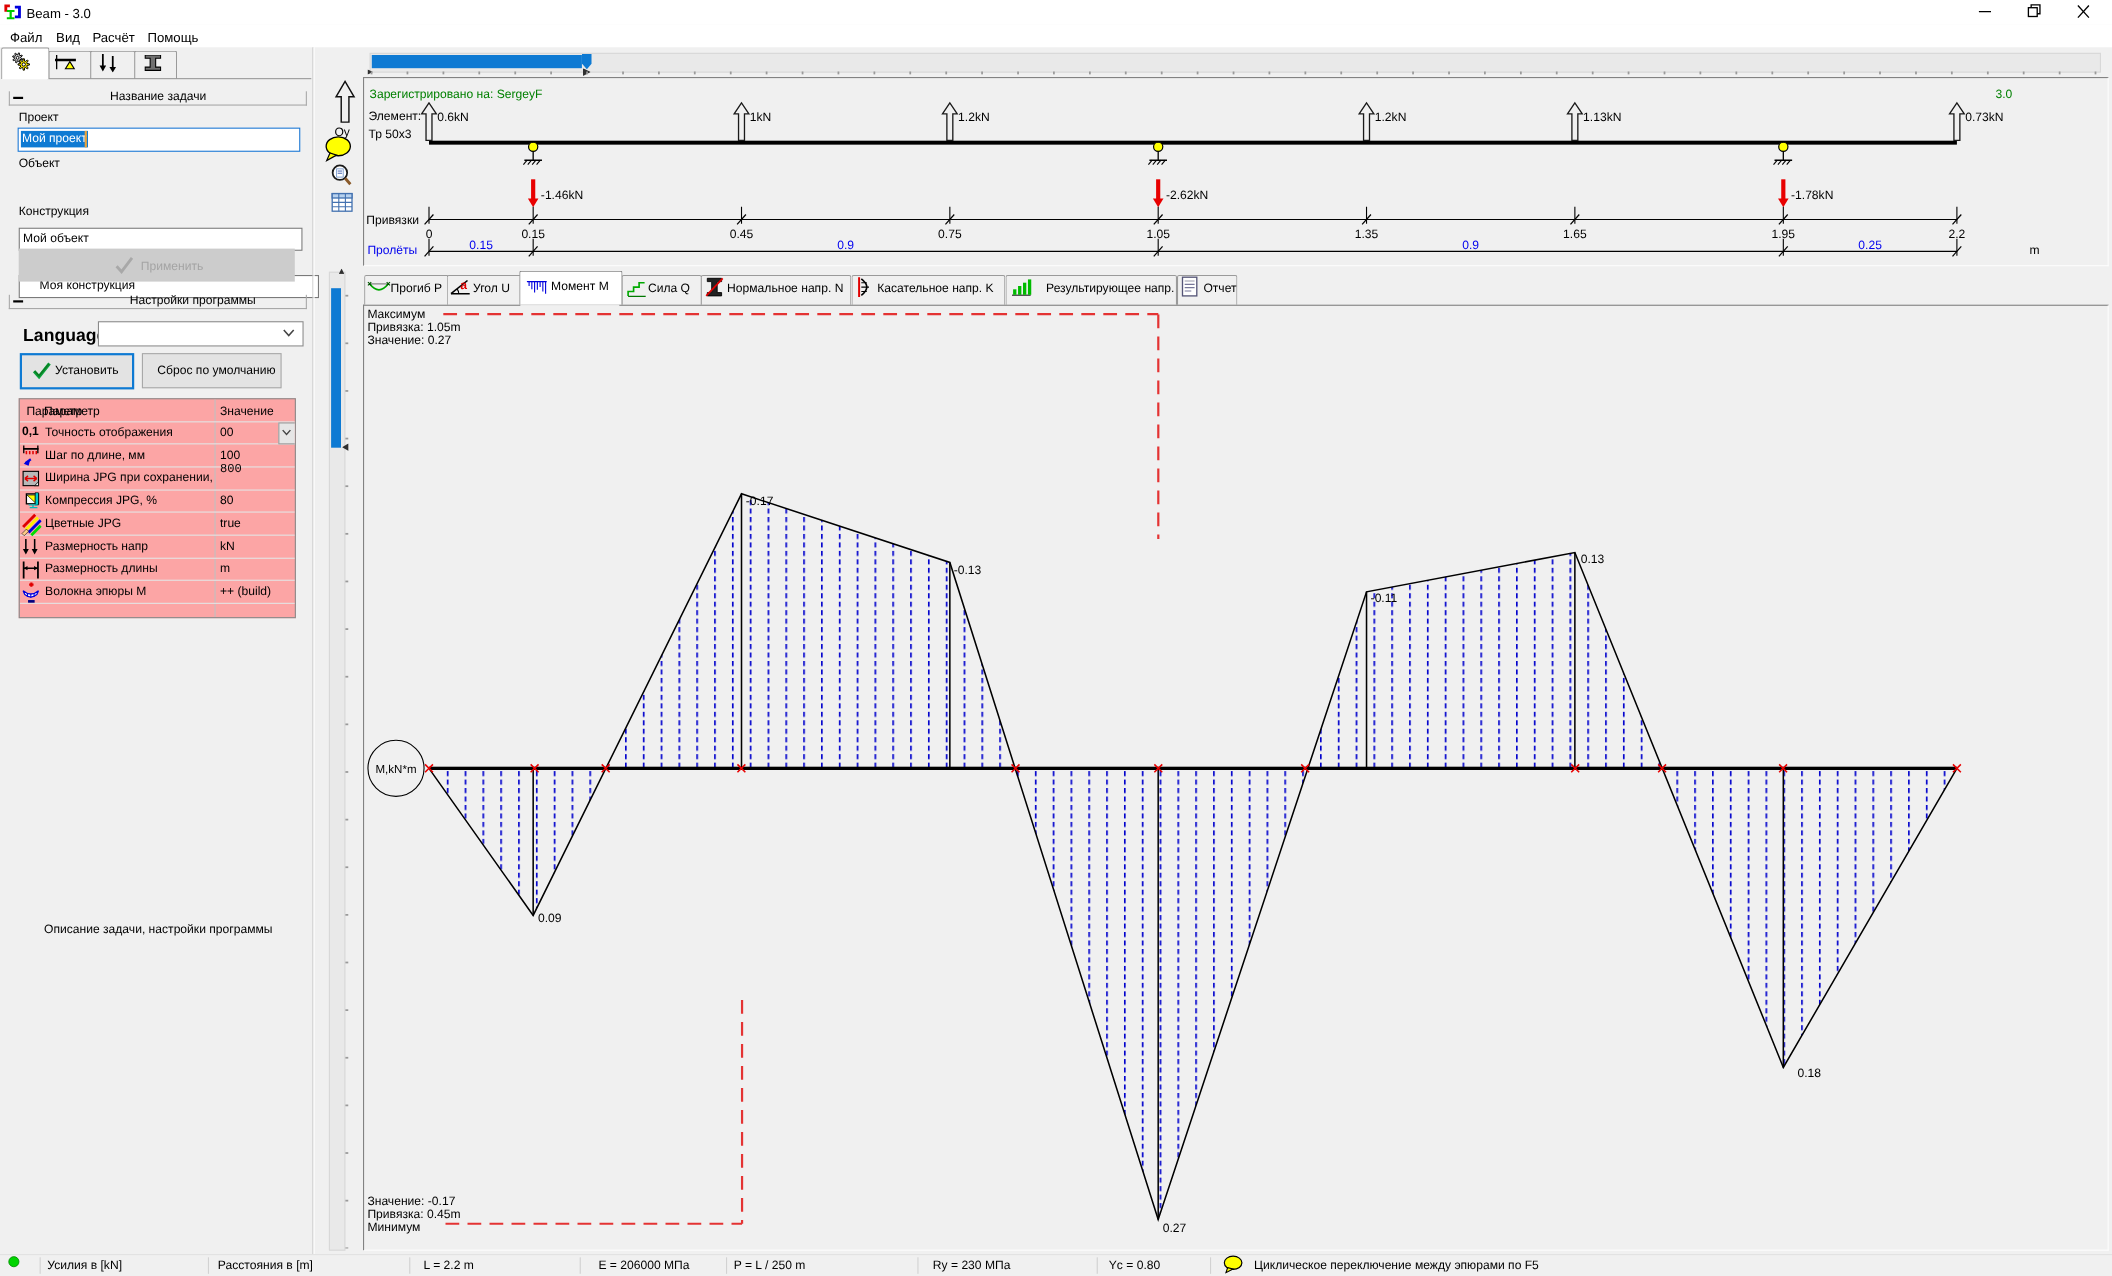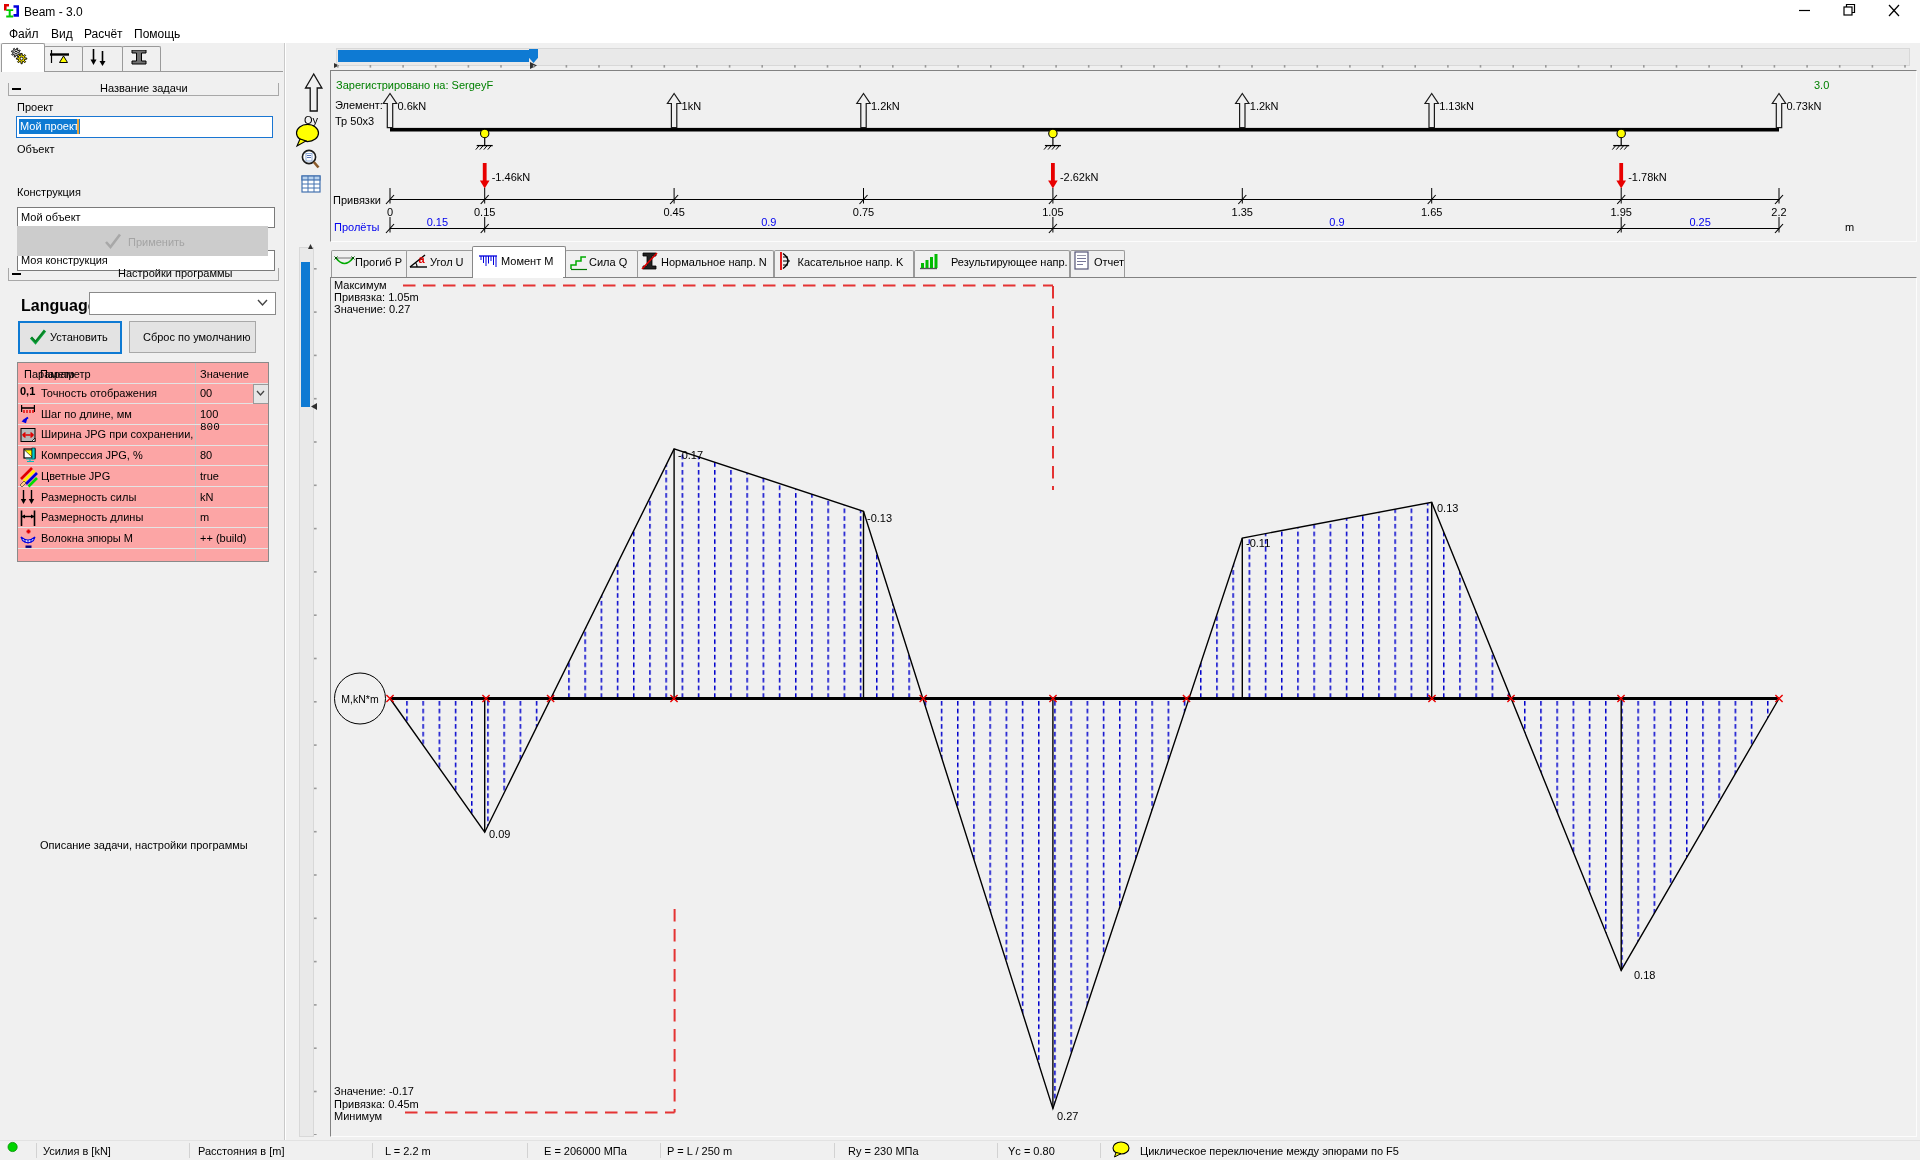--- a/index.html
+++ b/index.html
@@ -62,21 +62,21 @@
 <div class="abs" style="left:8px;top:83px;width:1px;height:13px;background:#a8a8a8;"></div>
 <div class="abs" style="left:278px;top:83px;width:1px;height:13px;background:#a8a8a8;"></div>
 <div class="abs" style="left:8px;top:95px;width:271px;height:1px;background:#a8a8a8;"></div>
 <div class="lbl" style="left:17px;top:101px;">Проект</div>
 <div class="abs" style="left:16px;top:116px;width:255px;height:20px;background:#fff;border:1px solid #1a76d2;"></div>
 <div class="abs" style="left:19px;top:119px;height:15px;background:#0e7ad3;color:#fff;padding:0 1px;line-height:15px;">Мой проект</div>
 <div class="abs" style="left:77px;top:119px;width:2px;height:15px;background:#e8a33d;"></div>
 <div class="lbl" style="left:17px;top:143px;">Объект</div>
 <div class="abs inp" style="left:17px;top:159px;width:253px;height:19px;line-height:19px;padding-left:3px;">Мой объект</div>
 <div class="lbl" style="left:17px;top:186px;">Конструкция</div>
-<div class="abs inp" style="left:17px;top:202px;width:253px;height:19px;line-height:19px;padding-left:3px;">Моя конструкция</div>
+<div class="abs inp" style="left:17px;top:202px;width:253px;height:19px;line-height:19px;padding-left:18px;">Моя конструкция</div>
 <div class="abs" style="left:17px;top:226px;width:251px;height:30px;background:#cccccc;"></div>
 <svg class="abs" style="left:104px;top:233px;" width="18" height="17" viewBox="0 0 18 17">
  <path d="M2 9 L6.5 14 L16 1.5" fill="none" stroke="#a8a8a8" stroke-width="2.6"></path>
 </svg>
 <div class="lbl" style="left:128px;top:236px;color:#a4a4a4;">Применить</div>
 <div class="abs" style="left:12px;top:273px;width:9px;height:2px;background:#000;"></div>
 <div class="lbl" style="left:78px;top:267px;padding-left:40px;">Настройки программы</div>
 <div class="abs" style="left:8px;top:268px;width:1px;height:13px;background:#a8a8a8;"></div>
 <div class="abs" style="left:278px;top:268px;width:1px;height:13px;background:#a8a8a8;"></div>
 <div class="abs" style="left:8px;top:280px;width:271px;height:1px;background:#a8a8a8;"></div>
@@ -107,21 +107,21 @@
 <div class="abs" style="left:0;top:60.9px;width:250px;height:1px;background:#e4e4e4;"></div>
 <div class="lbl" style="left:23px;top:65.4px;width:156px;overflow:hidden;">Ширина JPG при сохранении, р</div>
 <div class="lbl" style="left:182px;top:58px;font-family:Liberation Mono, monospace;">800</div>
 <div class="abs" style="left:0;top:81.6px;width:250px;height:1px;background:#e4e4e4;"></div>
 <div class="lbl" style="left:23px;top:86.1px;width:156px;overflow:hidden;">Компрессия JPG, %</div>
 <div class="lbl" style="left:182px;top:86.1px;">80</div>
 <div class="abs" style="left:0;top:102.3px;width:250px;height:1px;background:#e4e4e4;"></div>
 <div class="lbl" style="left:23px;top:106.8px;width:156px;overflow:hidden;">Цветные JPG</div>
 <div class="lbl" style="left:182px;top:106.8px;">true</div>
 <div class="abs" style="left:0;top:123.0px;width:250px;height:1px;background:#e4e4e4;"></div>
-<div class="lbl" style="left:23px;top:127.5px;width:156px;overflow:hidden;">Размерность силы</div>
+<div class="lbl" style="left:23px;top:127.5px;width:156px;overflow:hidden;">Размерность напр</div>
 <div class="lbl" style="left:182px;top:127.5px;">kN</div>
 <div class="abs" style="left:0;top:143.7px;width:250px;height:1px;background:#e4e4e4;"></div>
 <div class="lbl" style="left:23px;top:148.2px;width:156px;overflow:hidden;">Размерность длины</div>
 <div class="lbl" style="left:182px;top:148.2px;">m</div>
 <div class="abs" style="left:0;top:164.4px;width:250px;height:1px;background:#e4e4e4;"></div>
 <div class="lbl" style="left:23px;top:168.9px;width:156px;overflow:hidden;">Волокна эпюры М</div>
 <div class="lbl" style="left:182px;top:168.9px;">++ (build)</div>
 <div class="abs" style="left:0;top:185.1px;width:250px;height:1px;background:#e4e4e4;"></div>
 <svg class="abs" style="left:0;top:19px;" width="20" height="170" viewBox="0 0 20 170">
  <text x="2" y="13" font-weight="bold" font-size="11">0,1</text>

